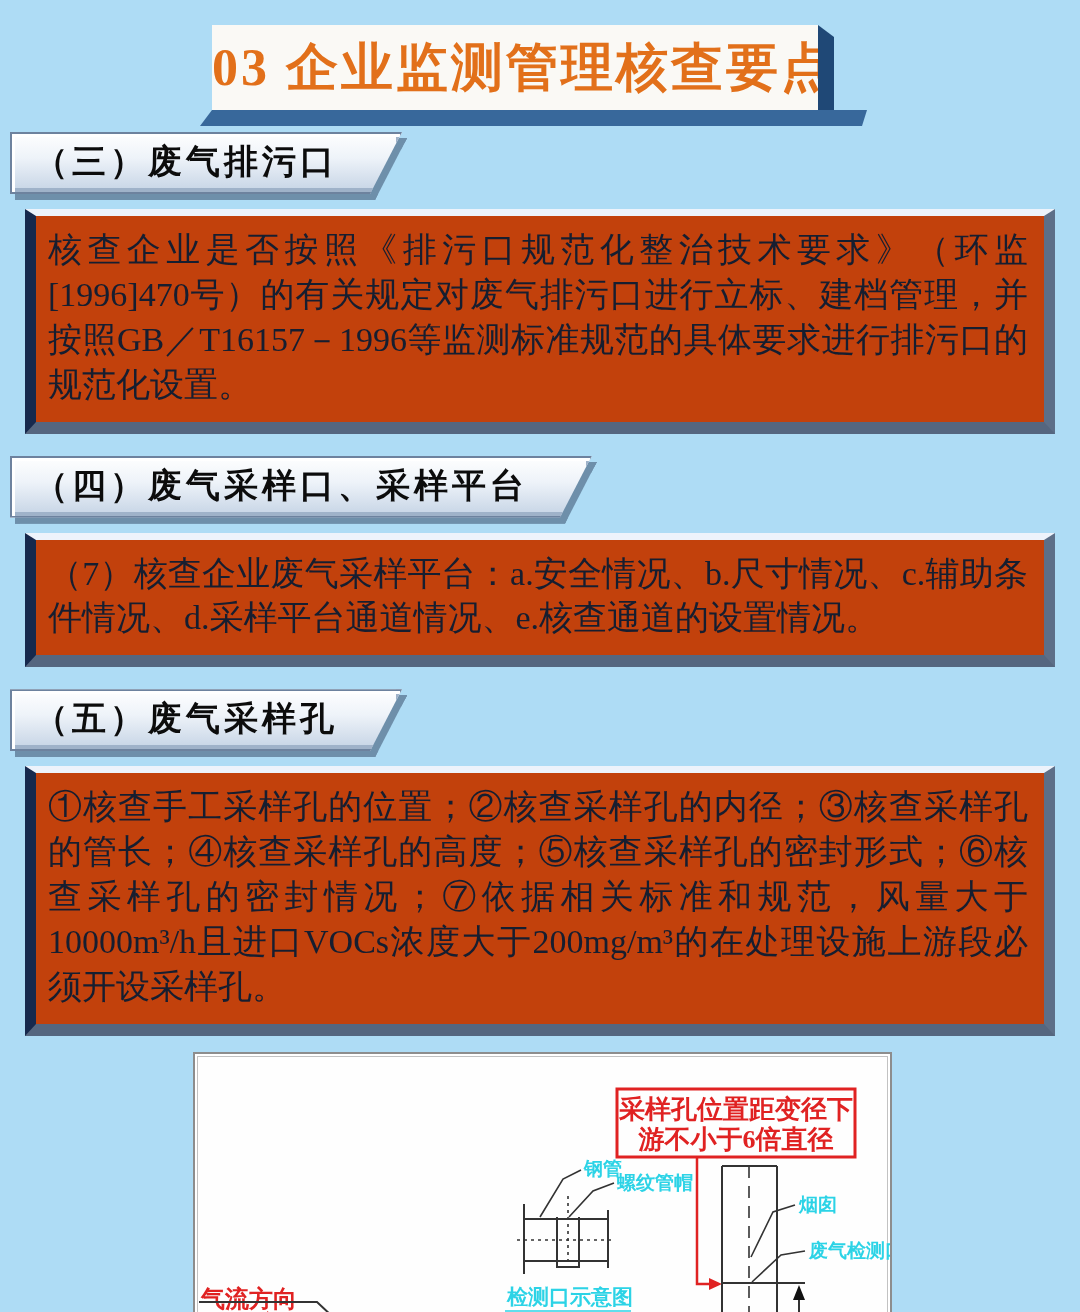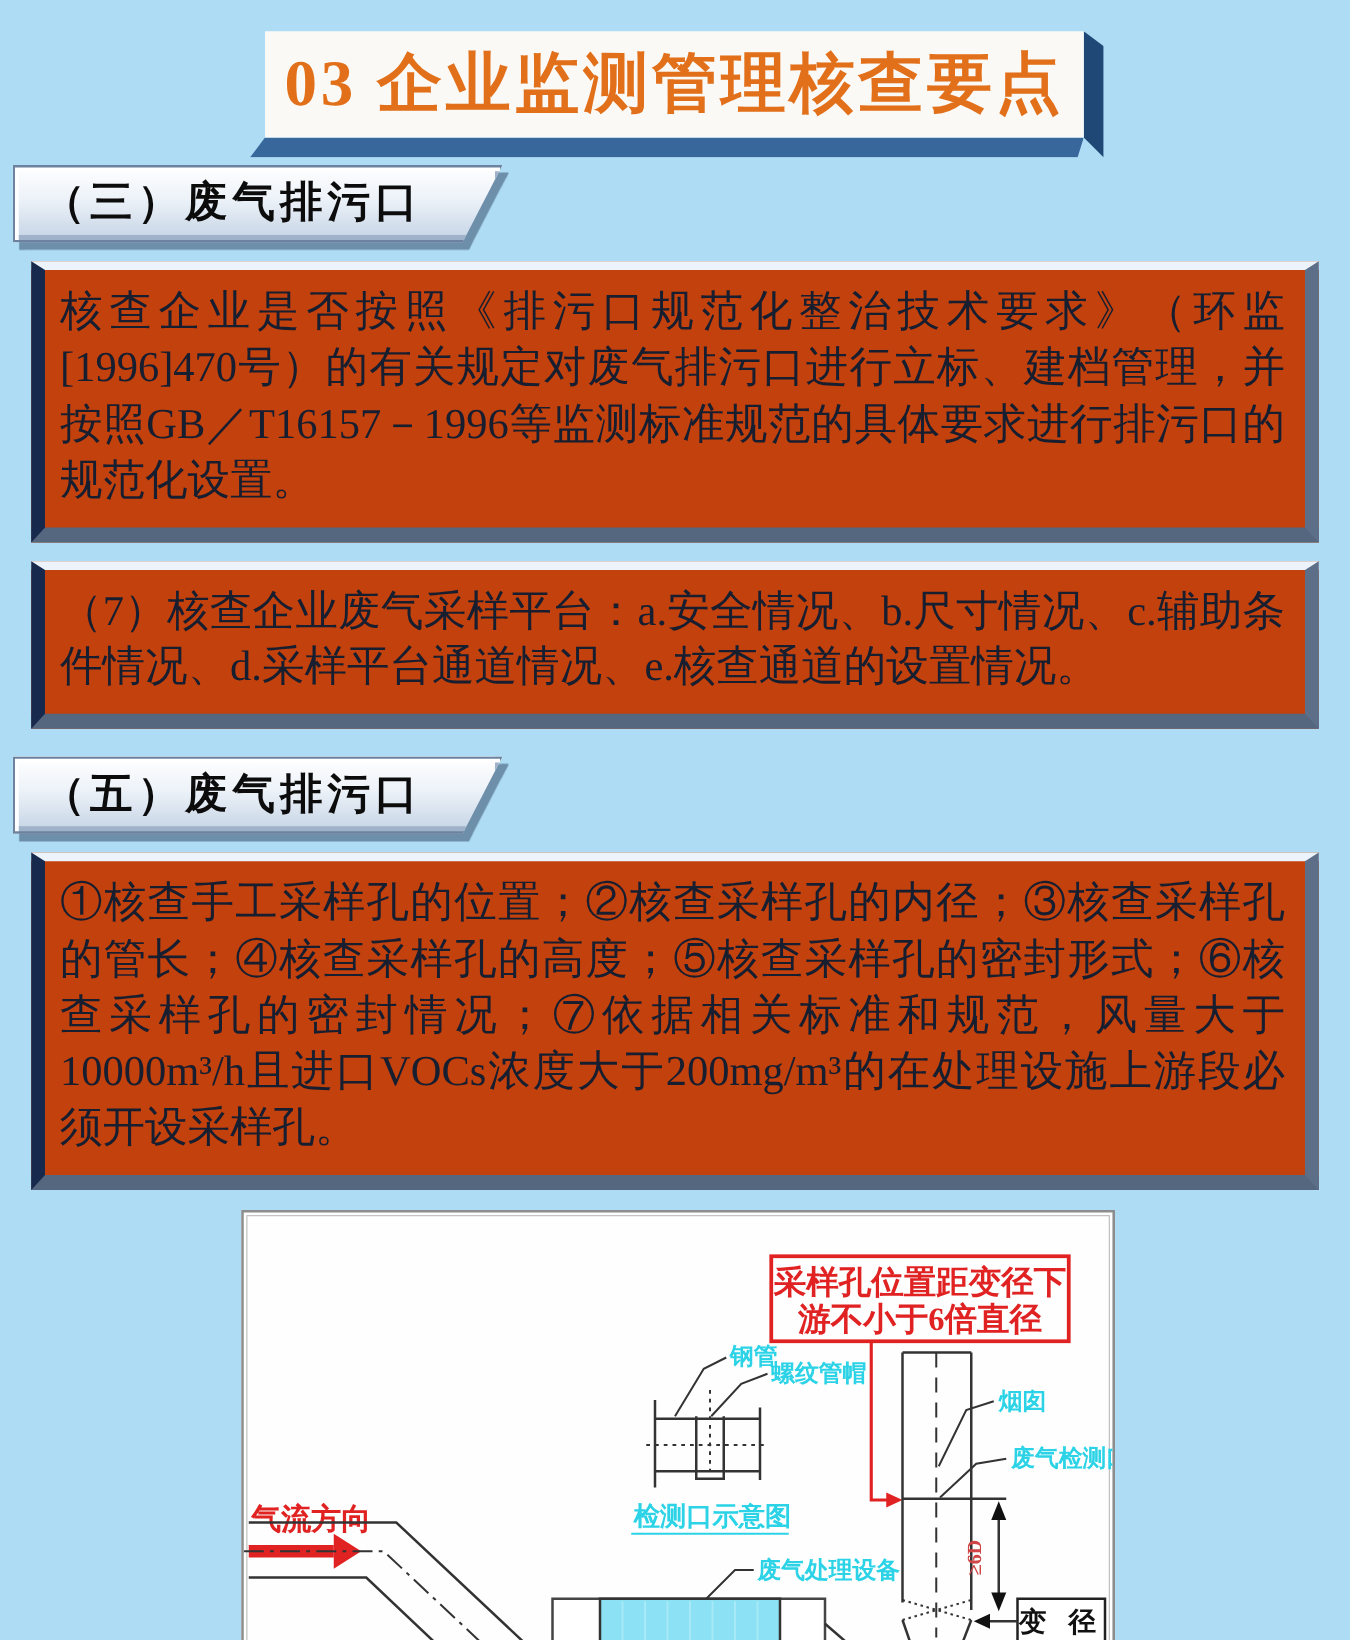--- a/index.html
+++ b/index.html
@@ -5,21 +5,21 @@
   html,body{margin:0;padding:0;}
   body{
     width:1080px;height:1312px;overflow:hidden;
     background:#aedcf5;
     font-family:"Liberation Serif", serif;
   }
   .page{position:relative;width:1080px;height:1312px;padding:0;}
 
   
   .banner{
-    position:relative;width:655px;height:85px;margin:25px 0 0 212px;
+    position:relative;width:606px;height:85px;margin:25px 0 0 212px;
     background:#faf9f5;text-align:center;
   }
   .banner::before{ 
     content:"";position:absolute;left:100%;top:0;width:16px;height:101px;
     background:#1f4876;
     clip-path:polygon(0 0,100% 12px,100% 100%,0 85px);
   }
   .banner::after{ 
     content:"";position:absolute;top:100%;left:-12px;width:667px;height:16px;
     background:#38689b;
@@ -82,26 +82,29 @@
     <span class="banner-text">03 企业监测管理核查要点</span>
   </div>
 
   <div class="hdr">
     <span class="hdr-btn">（三）废气排污口</span>
   </div>
   <div class="blk">
     <p>核查企业是否按照《排污口规范化整治技术要求》（环监[1996]470号）的有关规定对废气排污口进行立标、建档管理，并按照GB／T16157－1996等监测标准规范的具体要求进行排污口的规范化设置。</p>
   </div>
 
+  <div class="hdr">
+    <span class="hdr-btn">（四）废气采样口、采样平台</span>
+  </div>
   <div class="blk">
     <p>（7）核查企业废气采样平台：a.安全情况、b.尺寸情况、c.辅助条件情况、d.采样平台通道情况、e.核查通道的设置情况。</p>
   </div>
 
   <div class="hdr">
-    <span class="hdr-btn">（五）废气排污口</span>
+    <span class="hdr-btn">（五）废气采样孔</span>
   </div>
   <div class="blk">
     <p>①核查手工采样孔的位置；②核查采样孔的内径；③核查采样孔的管长；④核查采样孔的高度；⑤核查采样孔的密封形式；⑥核查采样孔的密封情况；⑦依据相关标准和规范，风量大于10000m³/h且进口VOCs浓度大于200mg/m³的在处理设施上游段必须开设采样孔。</p>
   </div>
 
   <div class="diagram">
     <svg viewBox="0 0 695 445" width="695" height="445">
 
       <g>
         <rect x="422" y="35" width="238" height="68" fill="none" stroke="#e02222" stroke-width="3"></rect>

